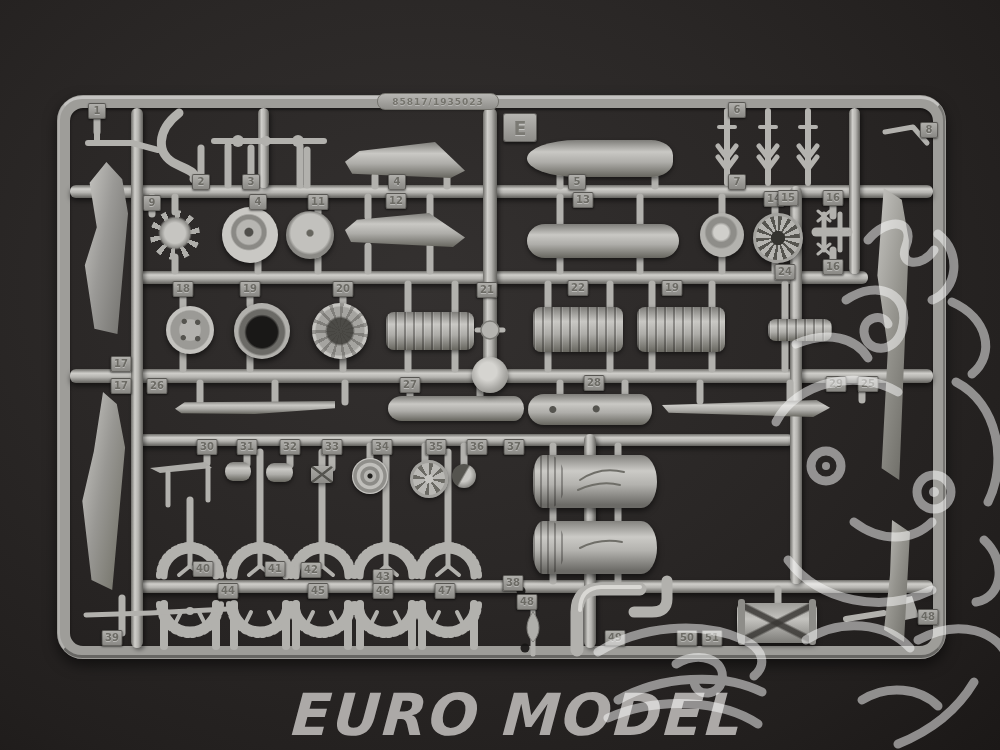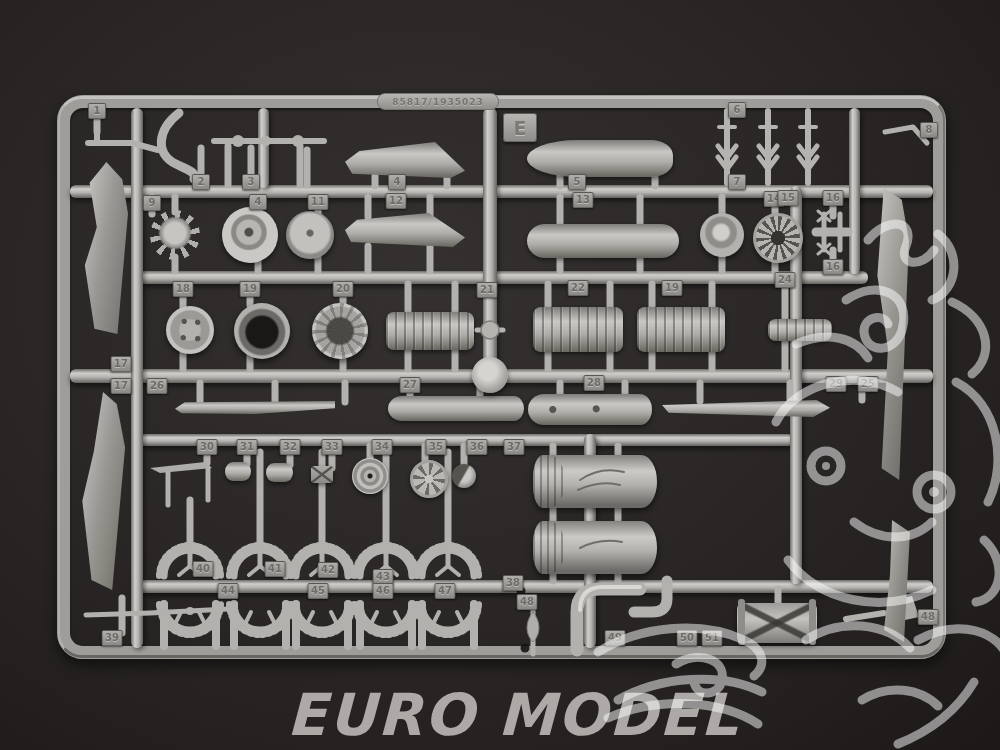--- a/index.html
+++ b/index.html
@@ -381,39 +381,39 @@
       <div class="tag" style="left: 833px; top: 198px;">16</div>
       <div class="tag" style="left: 833px; top: 267px;">16</div>
       <div class="tag" style="left: 121px; top: 364px;">17</div>
       <div class="tag" style="left: 121px; top: 386px;">17</div>
       <div class="tag" style="left: 183px; top: 289px;">18</div>
       <div class="tag" style="left: 250px; top: 289px;">19</div>
       <div class="tag" style="left: 343px; top: 289px;">20</div>
       <div class="tag" style="left: 487px; top: 290px;">21</div>
       <div class="tag" style="left: 578px; top: 288px;">22</div>
       <div class="tag" style="left: 672px; top: 288px;">19</div>
-      <div class="tag" style="left: 785px; top: 280px;">24</div>
+      <div class="tag" style="left: 785px; top: 272px;">24</div>
       <div class="tag" style="left: 868px; top: 384px;">25</div>
       <div class="tag" style="left: 836px; top: 384px;">29</div>
       <div class="tag" style="left: 157px; top: 386px;">26</div>
       <div class="tag" style="left: 410px; top: 385px;">27</div>
       <div class="tag" style="left: 594px; top: 383px;">28</div>
       <div class="tag" style="left: 207px; top: 447px;">30</div>
       <div class="tag" style="left: 247px; top: 447px;">31</div>
       <div class="tag" style="left: 290px; top: 447px;">32</div>
       <div class="tag" style="left: 332px; top: 447px;">33</div>
       <div class="tag" style="left: 382px; top: 447px;">34</div>
       <div class="tag" style="left: 436px; top: 447px;">35</div>
       <div class="tag" style="left: 477px; top: 447px;">36</div>
       <div class="tag" style="left: 514px; top: 447px;">37</div>
       <div class="tag" style="left: 513px; top: 583px;">38</div>
       <div class="tag" style="left: 112px; top: 638px;">39</div>
       <div class="tag" style="left: 203px; top: 569px;">40</div>
       <div class="tag" style="left: 275px; top: 569px;">41</div>
-      <div class="tag" style="left: 328px; top: 570px;">42</div>
+      <div class="tag" style="left: 311px; top: 570px;">42</div>
       <div class="tag" style="left: 383px; top: 570px; margin-top: 7px;">43</div>
       <div class="tag" style="left: 228px; top: 591px;">44</div>
       <div class="tag" style="left: 318px; top: 591px;">45</div>
       <div class="tag" style="left: 383px; top: 591px;">46</div>
       <div class="tag" style="left: 445px; top: 591px;">47</div>
       <div class="tag" style="left: 527px; top: 602px;">48</div>
       <div class="tag" style="left: 928px; top: 617px;">48</div>
       <div class="tag" style="left: 615px; top: 638px;">49</div>
       <div class="tag" style="left: 687px; top: 638px;">50</div>
       <div class="tag" style="left: 712px; top: 638px;">51</div>

